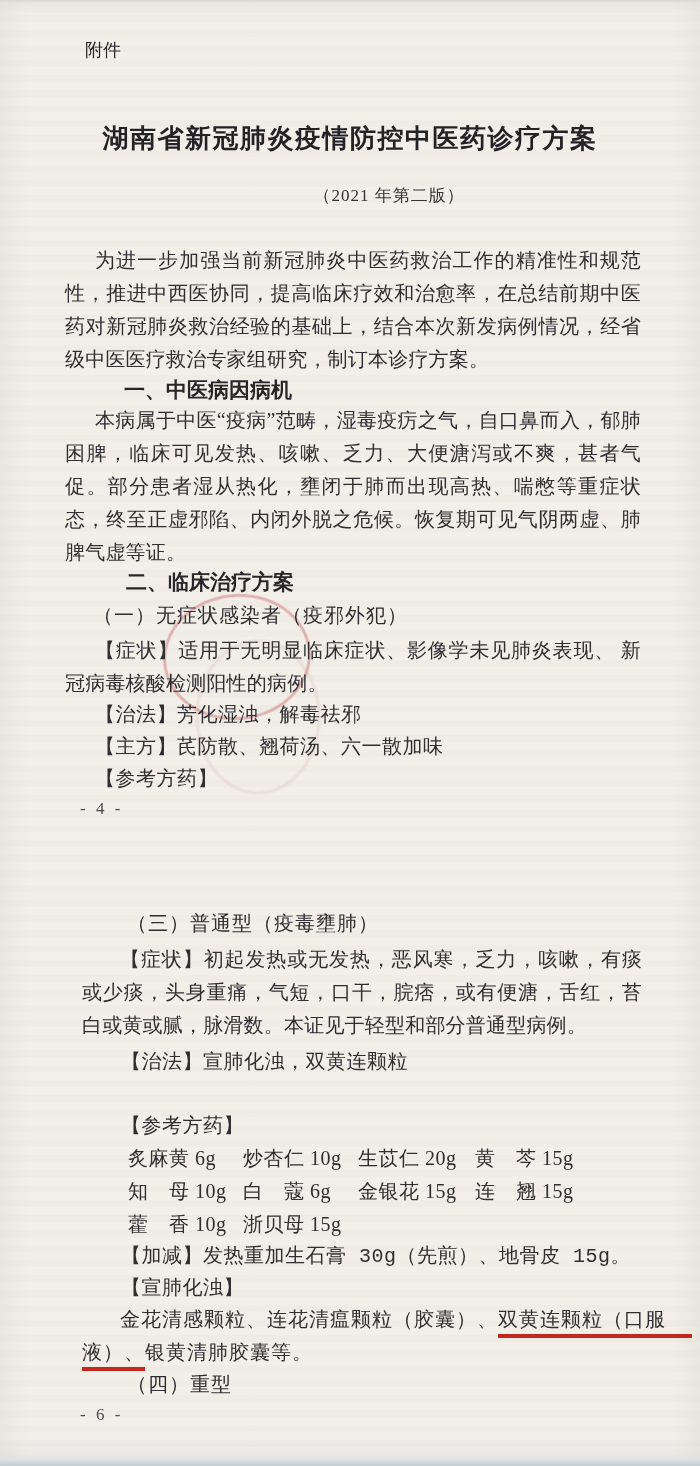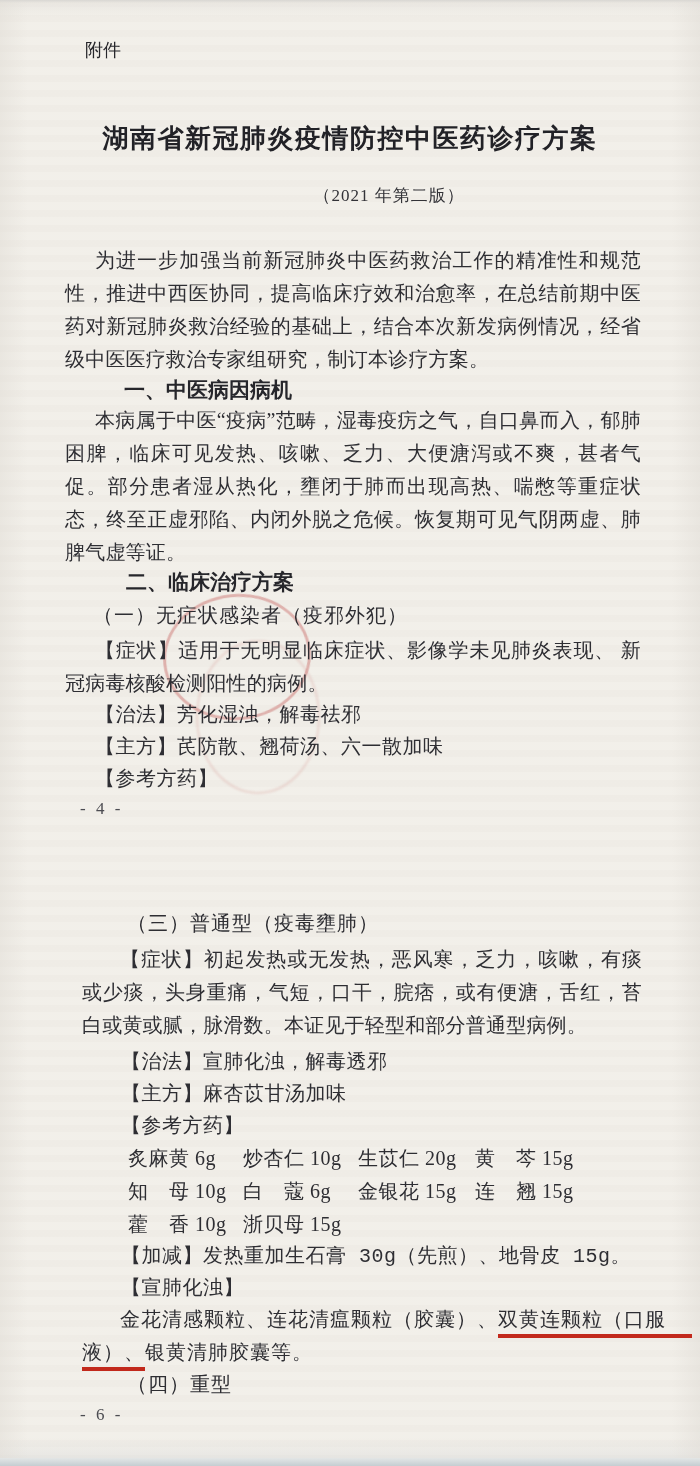--- a/index.html
+++ b/index.html
@@ -142,23 +142,22 @@
   <div class="abs labeled-line" style="left:95px;top:733px;">【主方】芪防散、翘荷汤、六一散加味</div>
 
   <div class="abs labeled-line" style="left:95px;top:765px;">【参考方药】</div>
 
   <div class="abs page-num" style="left:80px;top:799px;">- 4 -</div>
 
   <div class="abs kai" style="left:127px;top:910px;">（三）普通型（疫毒壅肺）</div>
 
   <div class="abs body-text" style="left:82px;top:943px;width:560px;text-indent:38px;">【症状】初起发热或无发热，恶风寒，乏力，咳嗽，有痰或少痰，头身重痛，气短，口干，脘痞，或有便溏，舌红，苔白或黄或腻，脉滑数。本证见于轻型和部分普通型病例。</div>
 
-  <div class="abs labeled-line" style="left:121px;top:1048px;">【治法】宣肺化浊，解毒透邪</div>
+  <div class="abs labeled-line" style="left:121px;top:1048px;">【治法】宣肺化浊，双黄连颗粒</div>
 
-  <div class="abs labeled-line" style="left:121px;top:1080px;">【主方】麻杏苡甘汤加味</div>
 
   <div class="abs labeled-line" style="left:121px;top:1112px;">【参考方药】</div>
 
   <div class="abs herb-row" style="left:128px;top:1145px;">
     <span class="hc1">炙麻黄 6g</span>
     <span class="hc2">炒杏仁 10g</span>
     <span class="hc3">生苡仁 20g</span>
     <span>黄　芩 15g</span>
   </div>
 

